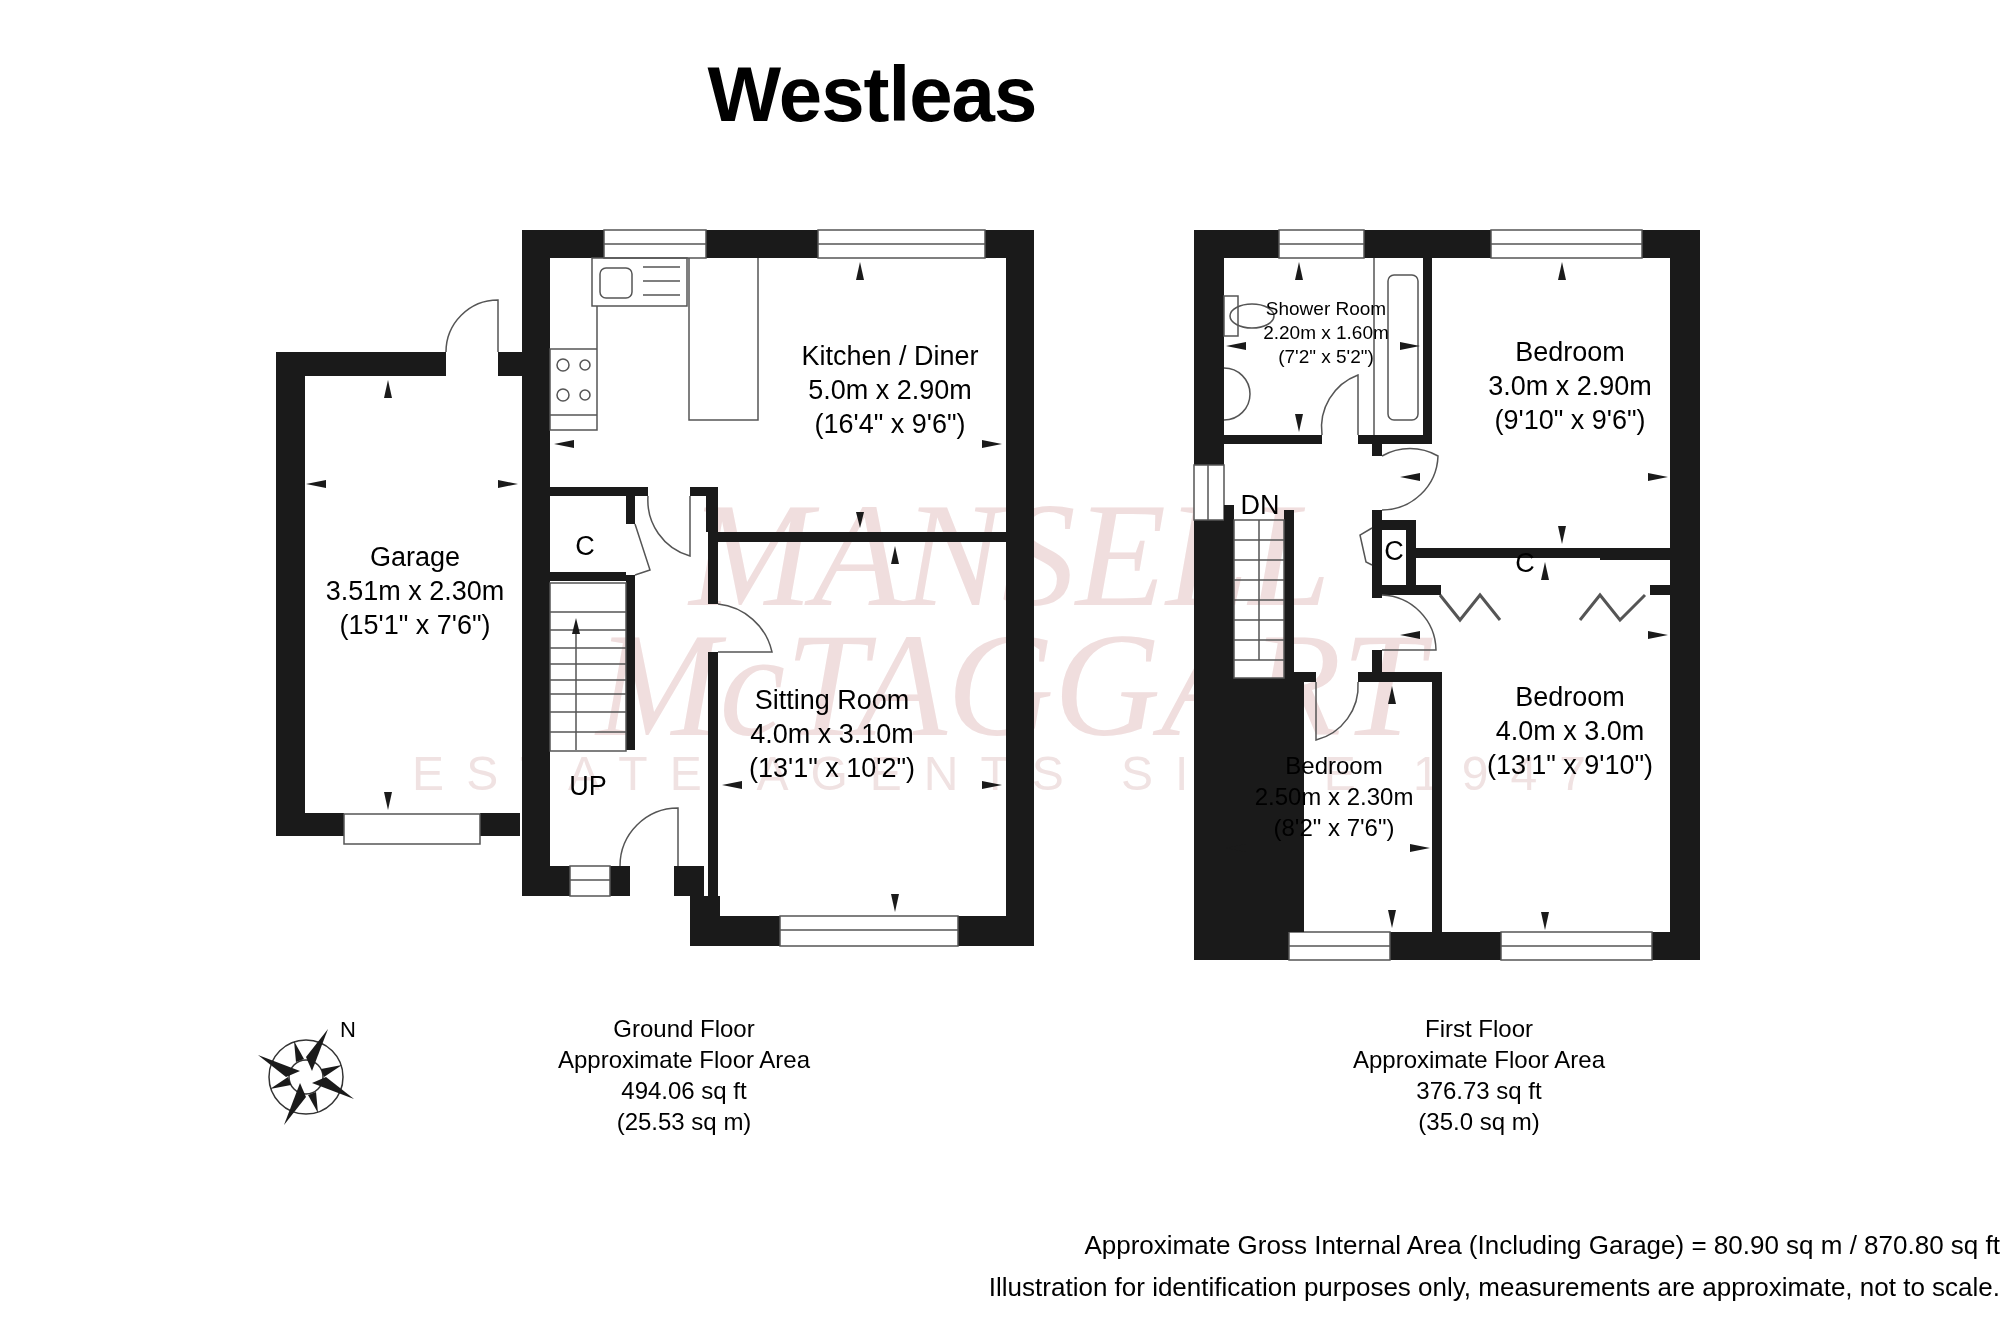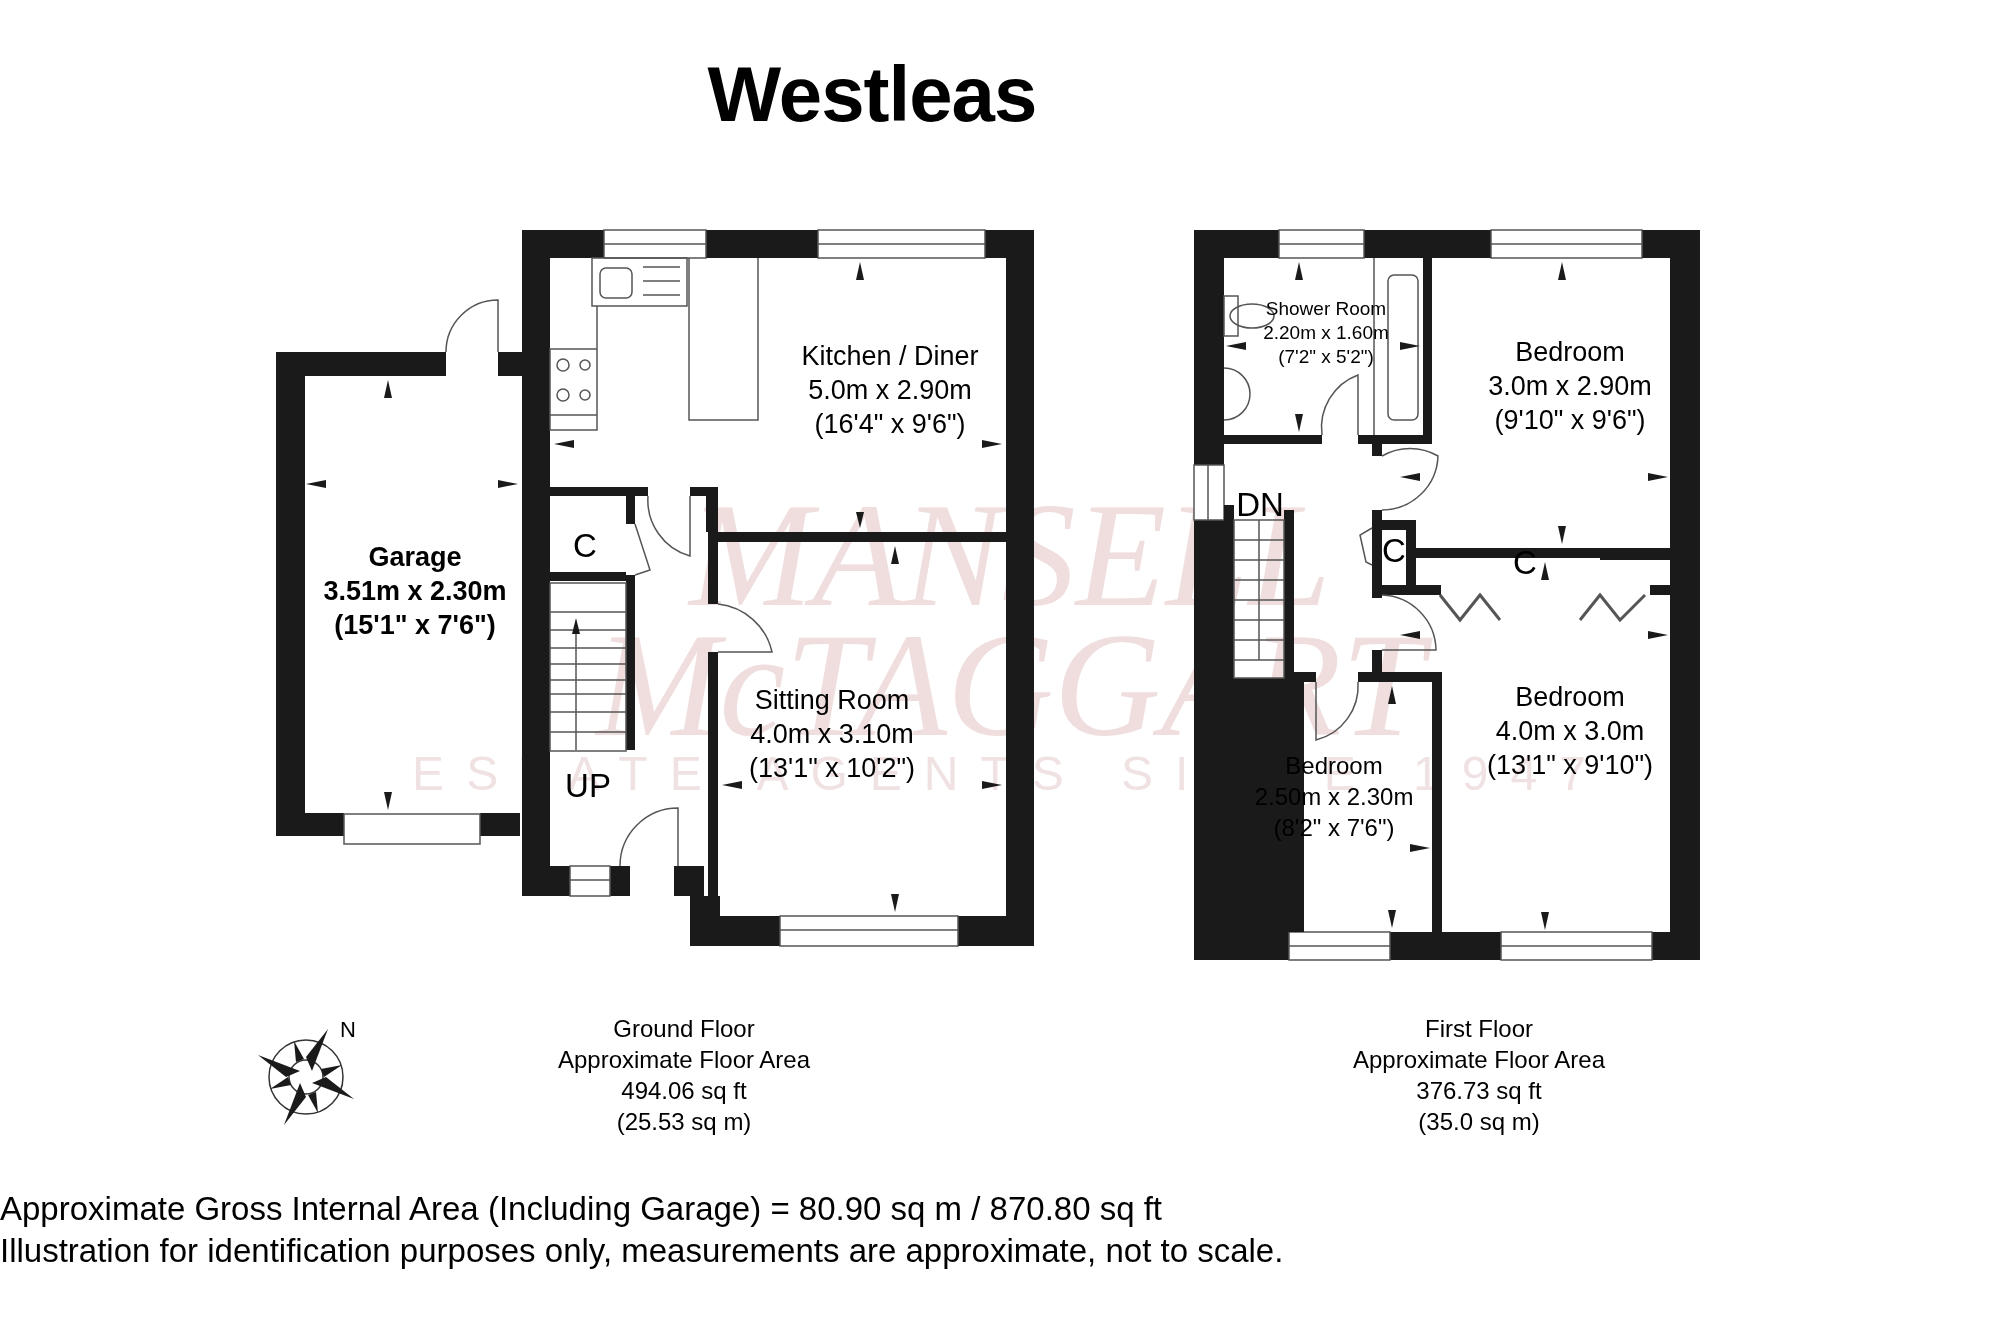--- a/index.html
+++ b/index.html
@@ -7,23 +7,23 @@
   .abs{position:absolute;}
   #title{left:0;width:1744px;top:52px;text-align:center;font-weight:bold;font-size:78px;line-height:84px;letter-spacing:-1px;}
   svg#plan{position:absolute;left:0;top:0;width:2000px;height:1333px;}
   .wm{font-family:"Liberation Serif",serif;font-style:italic;fill:#f0dede;}
   .wm2{font-family:"Liberation Sans",sans-serif;fill:#f0e2e2;letter-spacing:22px;}
   .room-label{position:absolute;text-align:center;font-size:27px;line-height:34px;transform:translateX(-50%);white-space:nowrap;}
   .room-label.small{font-size:19px;line-height:24px;}
   .room-label span{display:block;}
   .floor-info{position:absolute;text-align:center;font-size:24px;line-height:31px;transform:translateX(-50%);white-space:nowrap;}
   .floor-info span{display:block;margin-left:44px;}
-  .footer{position:absolute;left:0;width:2000px;text-align:left;font-size:33px;line-height:42px;}
+  .footer{position:absolute;left:0;width:2000px;text-align:right;font-size:26px;line-height:42px;margin-top:36px;}
   .footer span{display:block;}
-  .tag{position:absolute;font-size:33px;transform:translate(-50%,-50%);}
+  .tag{position:absolute;font-size:27px;transform:translate(-50%,-50%);}
 </style>
 </head>
 <body>
 
 <div id="title" class="abs">Westleas</div>
 
 <svg id="plan" viewBox="0 0 2000 1333">
 
   <g>
     <text class="wm" x="1010" y="605" font-size="148" text-anchor="middle">MANSELL</text>
@@ -230,21 +230,21 @@
   </g>
 </svg>
 
 <div class="tag" style="left:348px;top:1030px;font-size:22px;">N</div>
 
 <div class="room-label" style="left:890px;top:339px;">
   <span>Kitchen / Diner</span>
   <span>5.0m x 2.90m</span>
   <span>(16'4" x 9'6")</span>
 </div>
-<div class="room-label" style="left:415px;top:540px;font-weight:bold;">
+<div class="room-label" style="left:415px;top:540px;">
   <span>Garage</span>
   <span>3.51m x 2.30m</span>
   <span>(15'1" x 7'6")</span>
 </div>
 <div class="room-label" style="left:832px;top:683px;">
   <span>Sitting Room</span>
   <span>4.0m x 3.10m</span>
   <span>(13'1" x 10'2")</span>
 </div>
 <div class="tag" style="left:585px;top:546px;">C</div>

